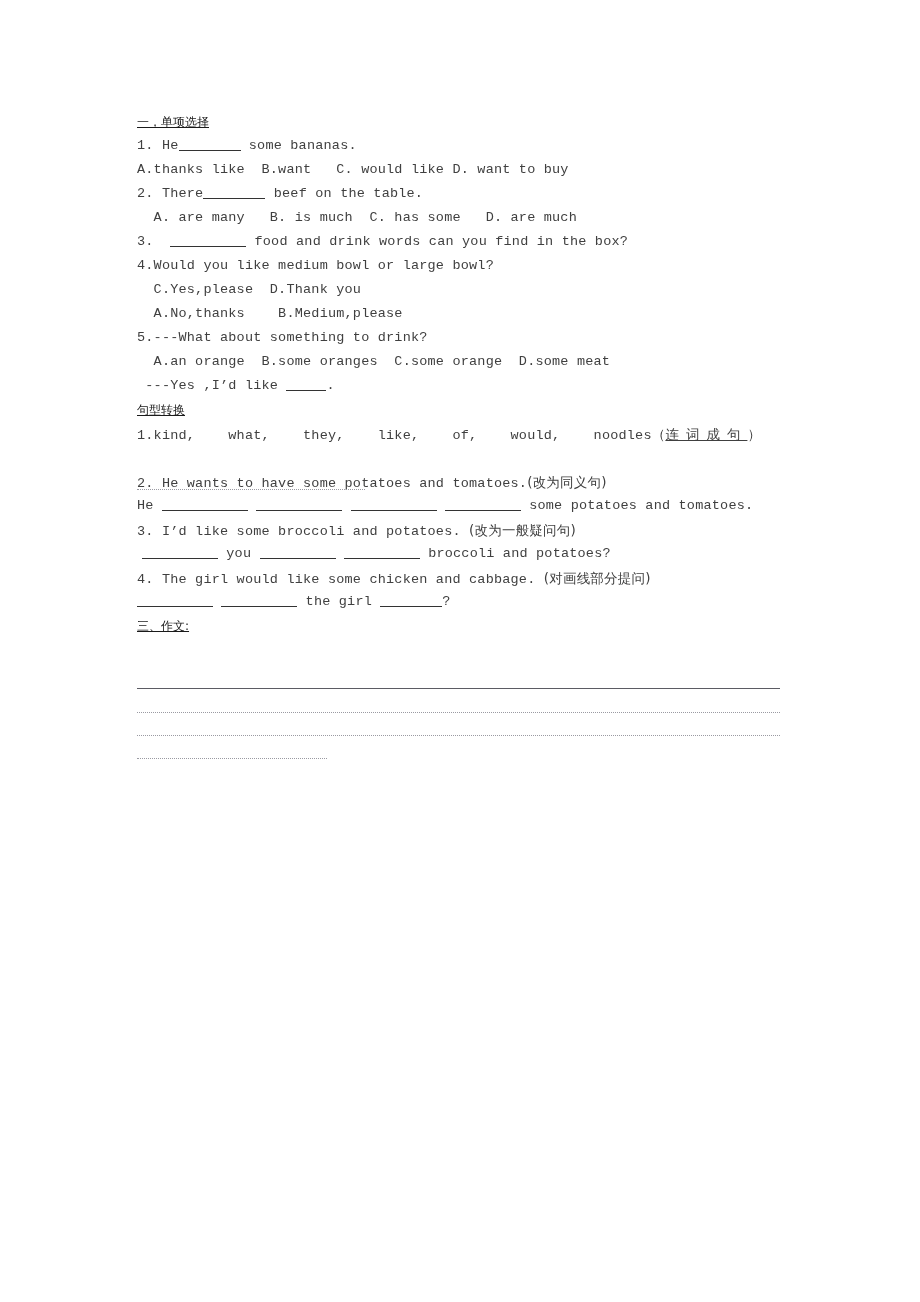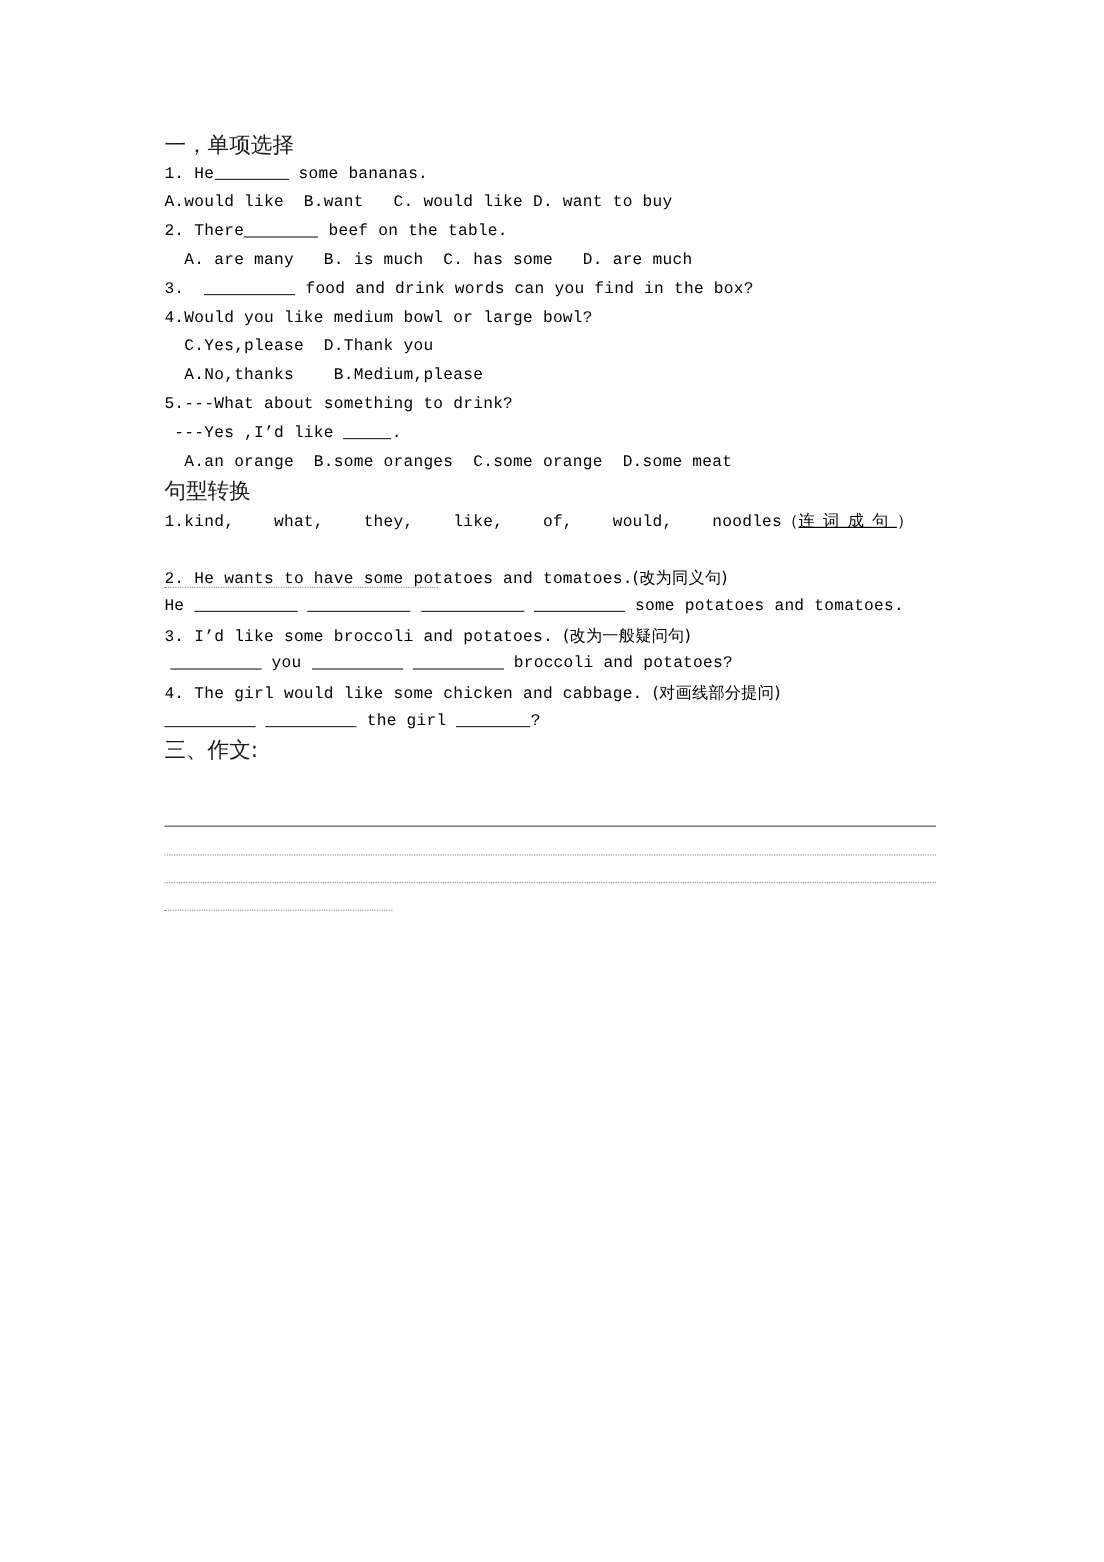--- a/index.html
+++ b/index.html
@@ -28,33 +28,34 @@
     left: 137px;
     top: 110px;
     width: 700px;
   }
   .line {
     font-size: 13.5px;
     line-height: 24px;
     height: 24px;
     white-space: pre;
     letter-spacing: 0.2px;
-    color: #000000;
+    color: #404040;
   }
   .cn {
     font-family: "DejaVu Sans", "Liberation Sans", sans-serif;
     font-size: 13.5px;
   }
   .cn-head {
     font-family: "DejaVu Sans", "Liberation Sans", sans-serif;
-    font-size: 18px;
+    font-size: 12px;
     line-height: 24px;
     height: 24px;
     white-space: pre;
     color: #1a1a1a;
+    text-decoration: underline;
   }
   .indent2 { padding-left: 5px; font-family: Liberation Mono, monospace; }
 
   
   .blk {
     display: inline-block;
     border-bottom: 1px solid #333;
     vertical-align: -2px;
     height: 11px;
   }
@@ -92,34 +93,34 @@
 </head>
 <body>
 
 <div class="page">
 
   <div class="content">
 
     <div class="cn-head">一，单项选择</div>
 
     <div class="line"><span>1. He</span><span class="blk b-md"></span><span> some bananas.</span></div>
-    <div class="line">A.would like  B.want   C. would like D. want to buy</div>
+    <div class="line">A.thanks like  B.want   C. would like D. want to buy</div>
 
     <div class="line"><span>2. There</span><span class="blk b-md"></span><span> beef on the table.</span></div>
     <div class="line">  A. are many   B. is much  C. has some   D. are much</div>
 
     <div class="line"><span>3.  </span><span class="blk b-lg"></span><span> food and drink words can you find in the box?</span></div>
 
     <div class="line">4.Would you like medium bowl or large bowl?</div>
     <div class="line">  C.Yes,please  D.Thank you</div>
     <div class="line">  A.No,thanks    B.Medium,please</div>
 
     <div class="line">5.---What about something to drink?</div>
+    <div class="line">  A.an orange  B.some oranges  C.some orange  D.some meat</div>
     <div class="line"><span> ---Yes ,I’d like </span><span class="blk b-sm"></span><span>.</span></div>
-    <div class="line">  A.an orange  B.some oranges  C.some orange  D.some meat</div>
 
     <div class="cn-head">句型转换</div>
 
     <div class="line"><span>1.</span><span>kind,    what,    they,    like,    of,    would,    noodles</span><span class="cn">（</span><span class="cn spaced">连词成句</span><span class="cn">）</span></div>
     <div class="line">&nbsp;</div>
 
     <div class="line"><span>2. He wants to have some potatoes and tomatoes.</span><span class="cn">(改为同义句)</span></div>
     <div class="line"><span>He </span><span class="blk b-xl"></span> <span class="blk b-xl"></span> <span class="blk b-xl"></span> <span class="blk b-lg"></span><span> some potatoes and tomatoes.</span></div>
 
     <div class="line"><span>3. I’d like some broccoli and potatoes. </span><span class="cn">(改为一般疑问句)</span></div>

